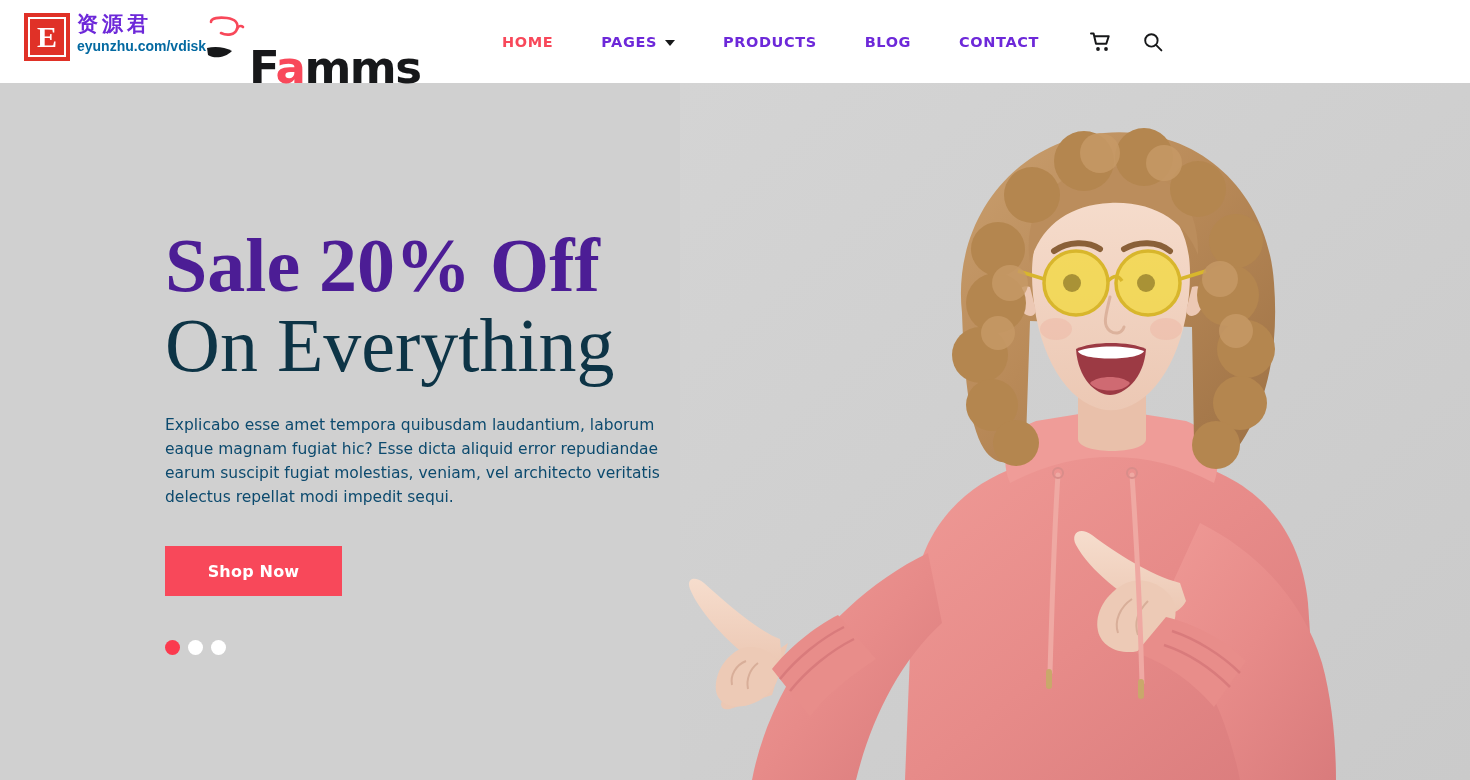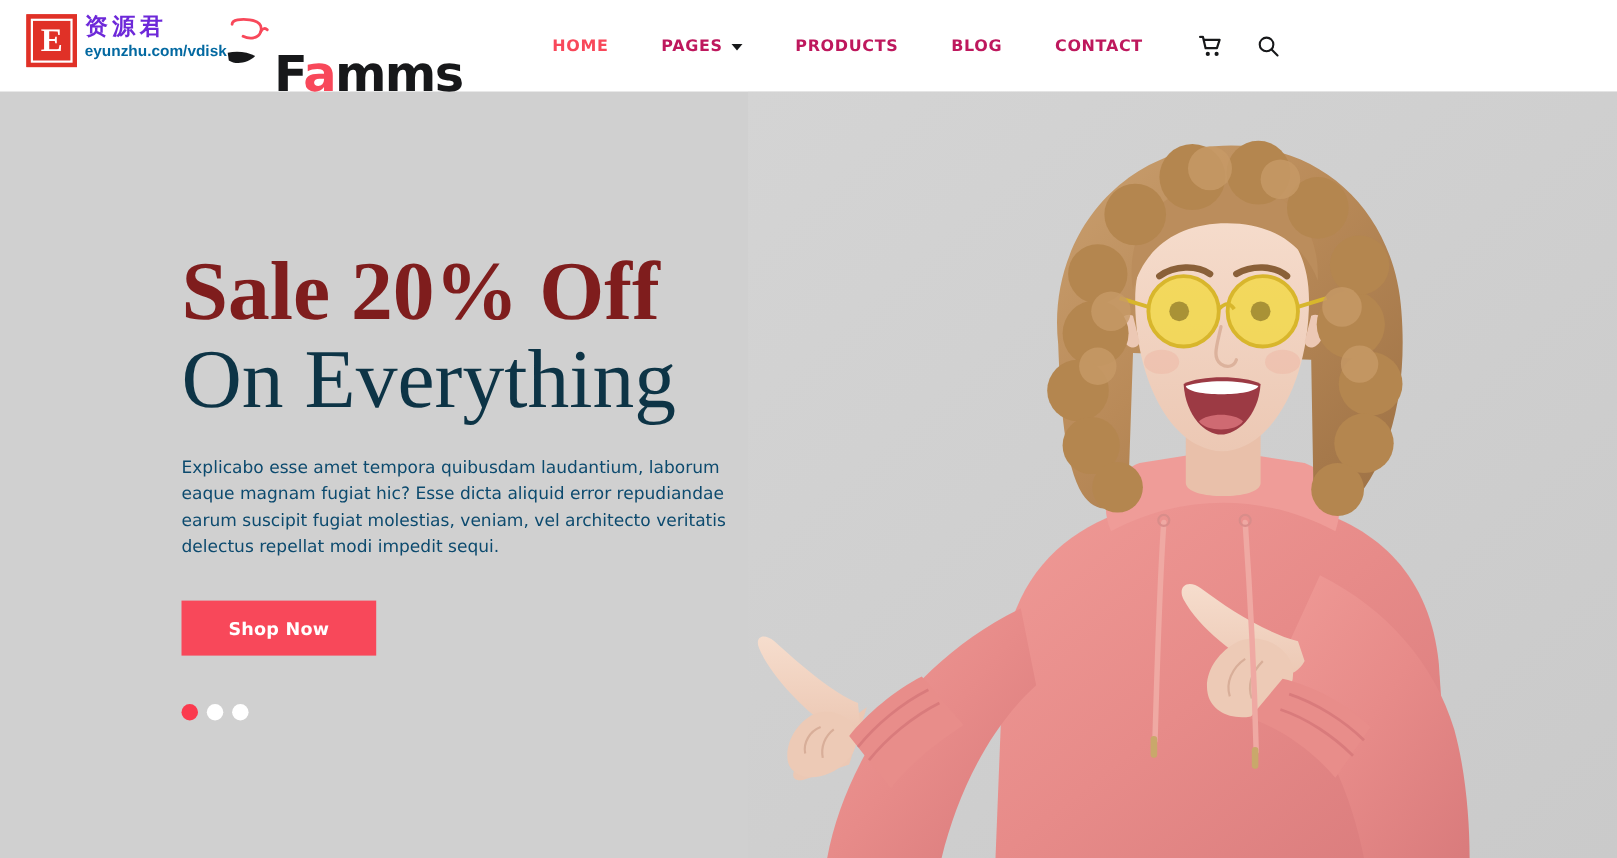--- a/index.html
+++ b/index.html
@@ -114,21 +114,21 @@
     list-style: none;
     display: flex;
     align-items: center;
     gap: 0;
   }
   .nav-item {
     font-family: "DejaVu Sans", sans-serif;
     font-size: 14.5px;
     font-weight: 700;
     letter-spacing: 0.6px;
-    color: #be185d;
+    color: #6d28d9;
     padding: 10px 24px;
     cursor: pointer;
     white-space: nowrap;
     display: flex;
     align-items: center;
     gap: 8px;
   }
   .nav-item.active { color: #f8485a; }
   .caret {
     width: 0; height: 0;
@@ -173,21 +173,21 @@
     position: absolute;
     left: 165px; top: 140px;
     width: 530px;
     z-index: 5;
   }
   .headline-1 {
     font-family: "Liberation Serif", serif;
     font-size: 76px;
     font-weight: 700;
     line-height: 84px;
-    color: #7f1d1d;
+    color: #4c1d95;
     letter-spacing: 0px;
     white-space: nowrap;
   }
   .headline-2 {
     font-family: "Liberation Serif", serif;
     font-size: 76px;
     font-weight: 400;
     line-height: 84px;
     color: #0d3446;
     letter-spacing: 0px;

